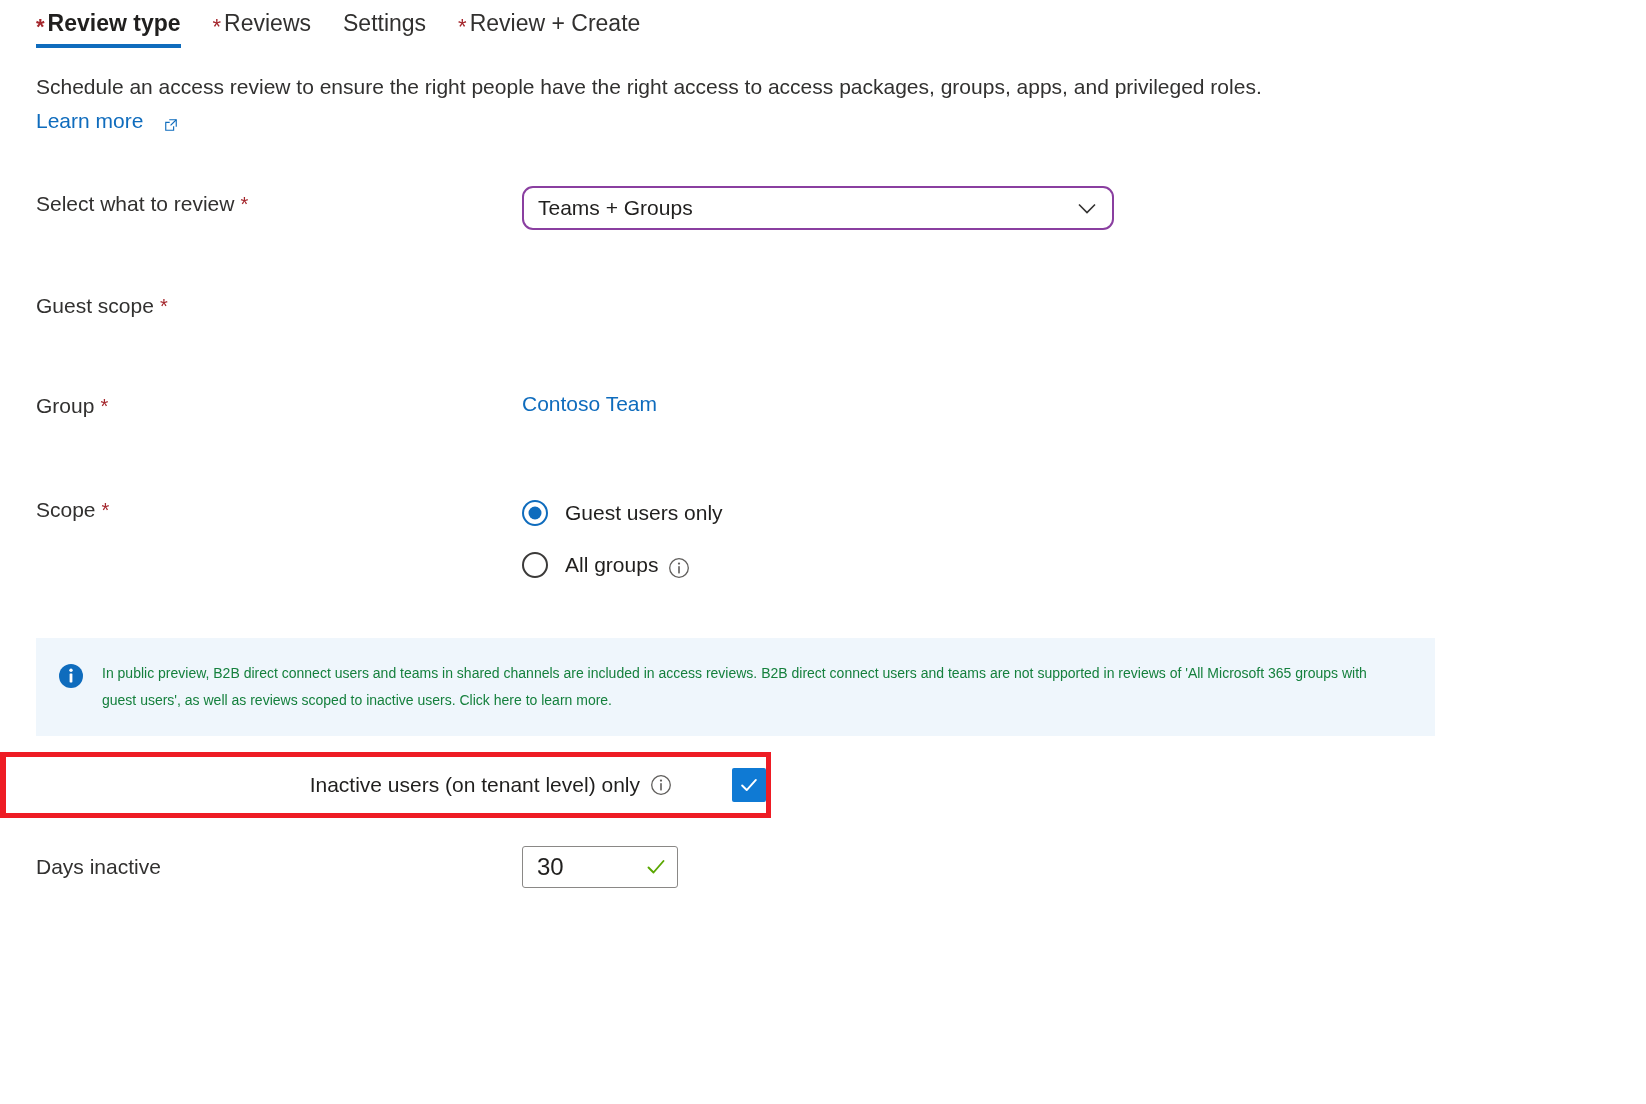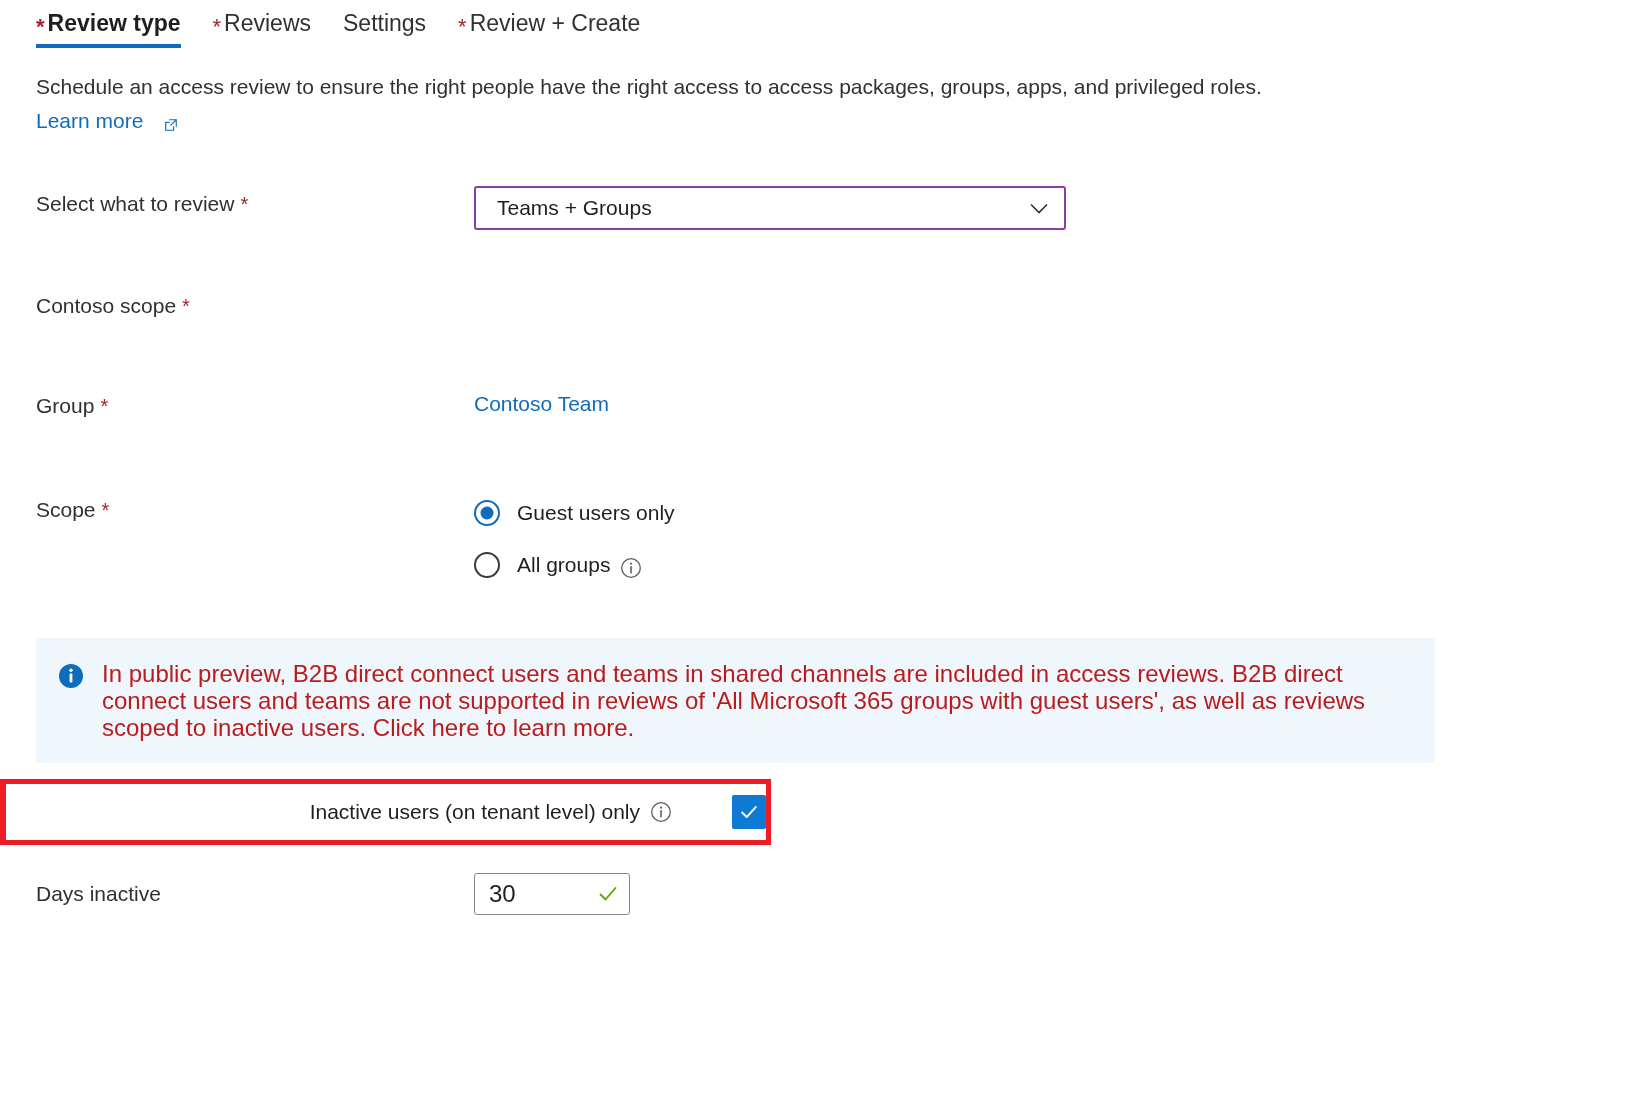--- a/index.html
+++ b/index.html
@@ -86,20 +86,21 @@
     top: -4px;
   }
 
   
   .form {
     padding: 0 36px;
   }
   .row {
     display: flex;
     align-items: flex-start;
+    gap: 48px;
   }
   .label-col {
     width: 438px;
     flex: 0 0 438px;
     font-size: 21px;
     line-height: 28px;
     color: #323130;
     padding-top: 4px;
     white-space: nowrap;
   }
@@ -116,25 +117,25 @@
   .row-review-scope { margin-top: 58px; }
   .row-group { margin-top: 68px; }
   .row-scope { margin-top: 72px; }
 
   
   .dropdown {
     width: 592px;
     height: 44px;
     box-sizing: border-box;
     border: 2px solid #8a3fa0;
-    border-radius: 3px;
+    border-radius: 11px;
     background: #ffffff;
     display: flex;
     align-items: center;
-    padding: 0 12px 0 21px;
+    padding: 0 12px 0 14px;
     font-size: 21px;
     color: #201f1e;
     cursor: pointer;
     justify-content: space-between;
   }
   .dropdown .chev {
     width: 26px;
     height: 26px;
     flex: 0 0 26px;
   }
@@ -213,23 +214,23 @@
     width: 1399px;
   }
   .banner-icon {
     width: 26px;
     height: 26px;
     flex: 0 0 26px;
     margin-right: 18px;
     margin-top: 3px;
   }
   .banner-text {
-    font-size: 24px;
+    font-size: 14px;
     line-height: 27px;
-    color: #b91c1c;
+    color: #15803d;
     max-width: 1300px;
   }
 
   
   .highlight-box {
     position: relative;
     margin-top: 16px;
     border: 5px solid #ee1c24;
     width: 771px;
     box-sizing: border-box;
@@ -337,21 +338,21 @@
           <svg viewBox="0 0 26 26" width="26" height="26" fill="none" stroke="#323130" stroke-width="1.6">
             <path d="M5 9.5L13 17.5L21 9.5"></path>
           </svg>
         </span>
       </div>
     </div>
   </div>
 
   <div class="row row-review-scope">
     <div class="label-col">
-      <span>Contoso scope</span><span class="req">*</span>
+      <span>Guest scope</span><span class="req">*</span>
     </div>
   </div>
 
   <div class="row row-group">
     <div class="label-col">
       <span>Group</span><span class="req">*</span>
     </div>
     <div class="field-col">
       <span class="link-value">Contoso Team</span>
     </div>

